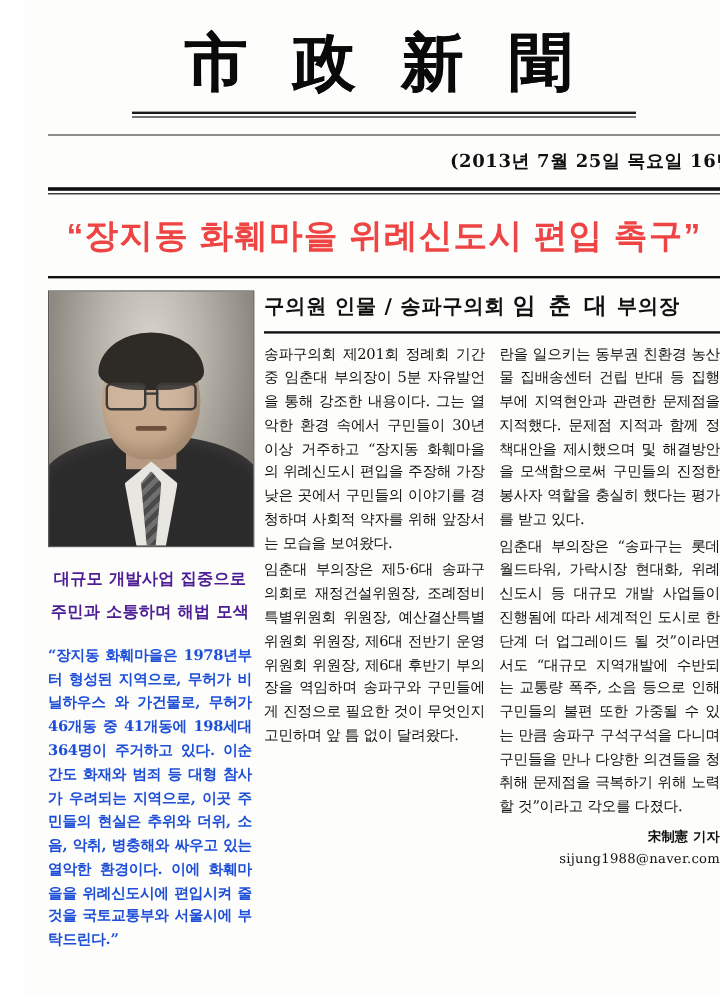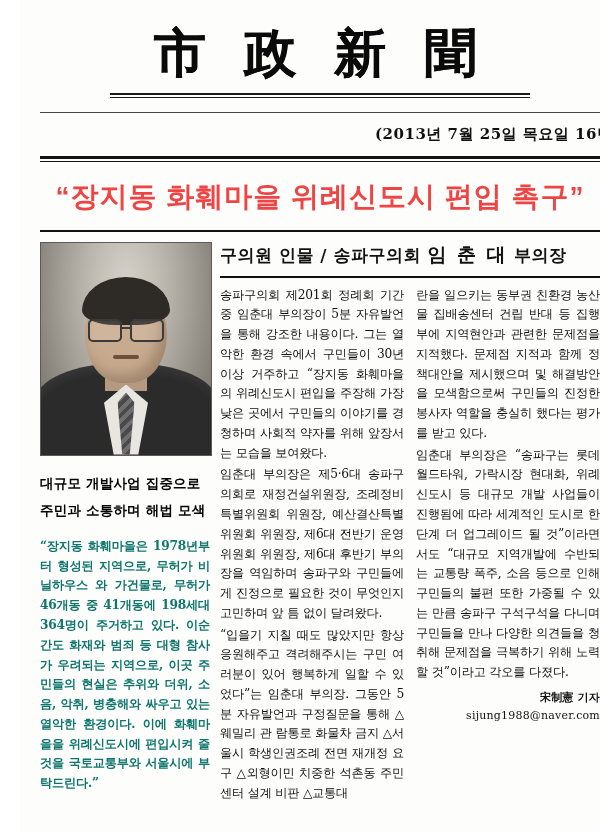--- a/index.html
+++ b/index.html
@@ -195,38 +195,38 @@
     position: absolute;
     left: 50%; top: 112px;
     transform: translateX(-50%);
     width: 26px; height: 4px;
     background: #6d4f3c;
     border-radius: 3px;
   }
 
   .subheads {
     margin-top: 14px;
-    text-align: left;
+    text-align: center;
     font-family: "DejaVu Serif", serif;
     font-weight: bold;
     font-size: 13.5px;
     line-height: 2.05;
     letter-spacing: 0.2px;
-    color: #000000;
+    color: #4c1d95;
   }
 
   .lead-text {
     margin-top: 12px;
     font-family: "DejaVu Serif", serif;
     font-size: 12.2px;
     line-height: 1.62;
     text-align: justify;
     text-justify: inter-character;
     font-weight: bold;
-    color: #0f766e;
+    color: #1d4ed8;
     letter-spacing: -0.2px;
   }
 
   .right-col {
     flex: 1 1 auto;
     display: flex;
     flex-direction: column;
   }
 
   .kicker {
@@ -327,21 +327,20 @@
         <span>구의원 인물 / 송파구의회</span>
         <span class="name">임 춘 대</span>
         <span>부의장</span>
       </div>
       <div class="kicker-rule"></div>
 
       <div class="cols">
         <div class="col">
           <p>송파구의회 제201회 정례회 기간 중 임춘대 부의장이 5분 자유발언을 통해 강조한 내용이다. 그는 열악한 환경 속에서 구민들이 30년 이상 거주하고 “장지동 화훼마을의 위례신도시 편입을 주장해 가장 낮은 곳에서 구민들의 이야기를 경청하며 사회적 약자를 위해 앞장서는 모습을 보여왔다.</p>
           <p>임춘대 부의장은 제5·6대 송파구의회로 재정건설위원장, 조례정비특별위원회 위원장, 예산결산특별위원회 위원장, 제6대 전반기 운영위원회 위원장, 제6대 후반기 부의장을 역임하며 송파구와 구민들에게 진정으로 필요한 것이 무엇인지 고민하며 앞 틈 없이 달려왔다.</p>
-          <p>“입을기 지칠 때도 많았지만 항상 응원해주고 격려해주시는 구민 여러분이 있어 행복하게 일할 수 있었다”는 임춘대 부의장. 그동안 5분 자유발언과 구정질문을 통해 △웨밀리 관 람통로 화물차 금지 △서울시 학생인권조례 전면 재개정 요구 △외형이민 치중한 석촌동 주민센터 설계 비판 △교통대</p>
         </div>
         <div class="col">
           <p>란을 일으키는 동부권 친환경 농산물 집배송센터 건립 반대 등 집행부에 지역현안과 관련한 문제점을 지적했다. 문제점 지적과 함께 정책대안을 제시했으며 및 해결방안을 모색함으로써 구민들의 진정한 봉사자 역할을 충실히 했다는 평가를 받고 있다.</p>
           <p>임춘대 부의장은 “송파구는 롯데월드타워, 가락시장 현대화, 위례신도시 등 대규모 개발 사업들이 진행됨에 따라 세계적인 도시로 한 단계 더 업그레이드 될 것”이라면서도 “대규모 지역개발에 수반되는 교통량 폭주, 소음 등으로 인해 구민들의 불편 또한 가중될 수 있는 만큼 송파구 구석구석을 다니며 구민들을 만나 다양한 의견들을 청취해 문제점을 극복하기 위해 노력할 것”이라고 각오를 다졌다.</p>
           <div class="byline">
             <span>宋制憲 기자</span>
             <span class="email">sijung1988@naver.com</span>
           </div>
         </div>
       </div>

